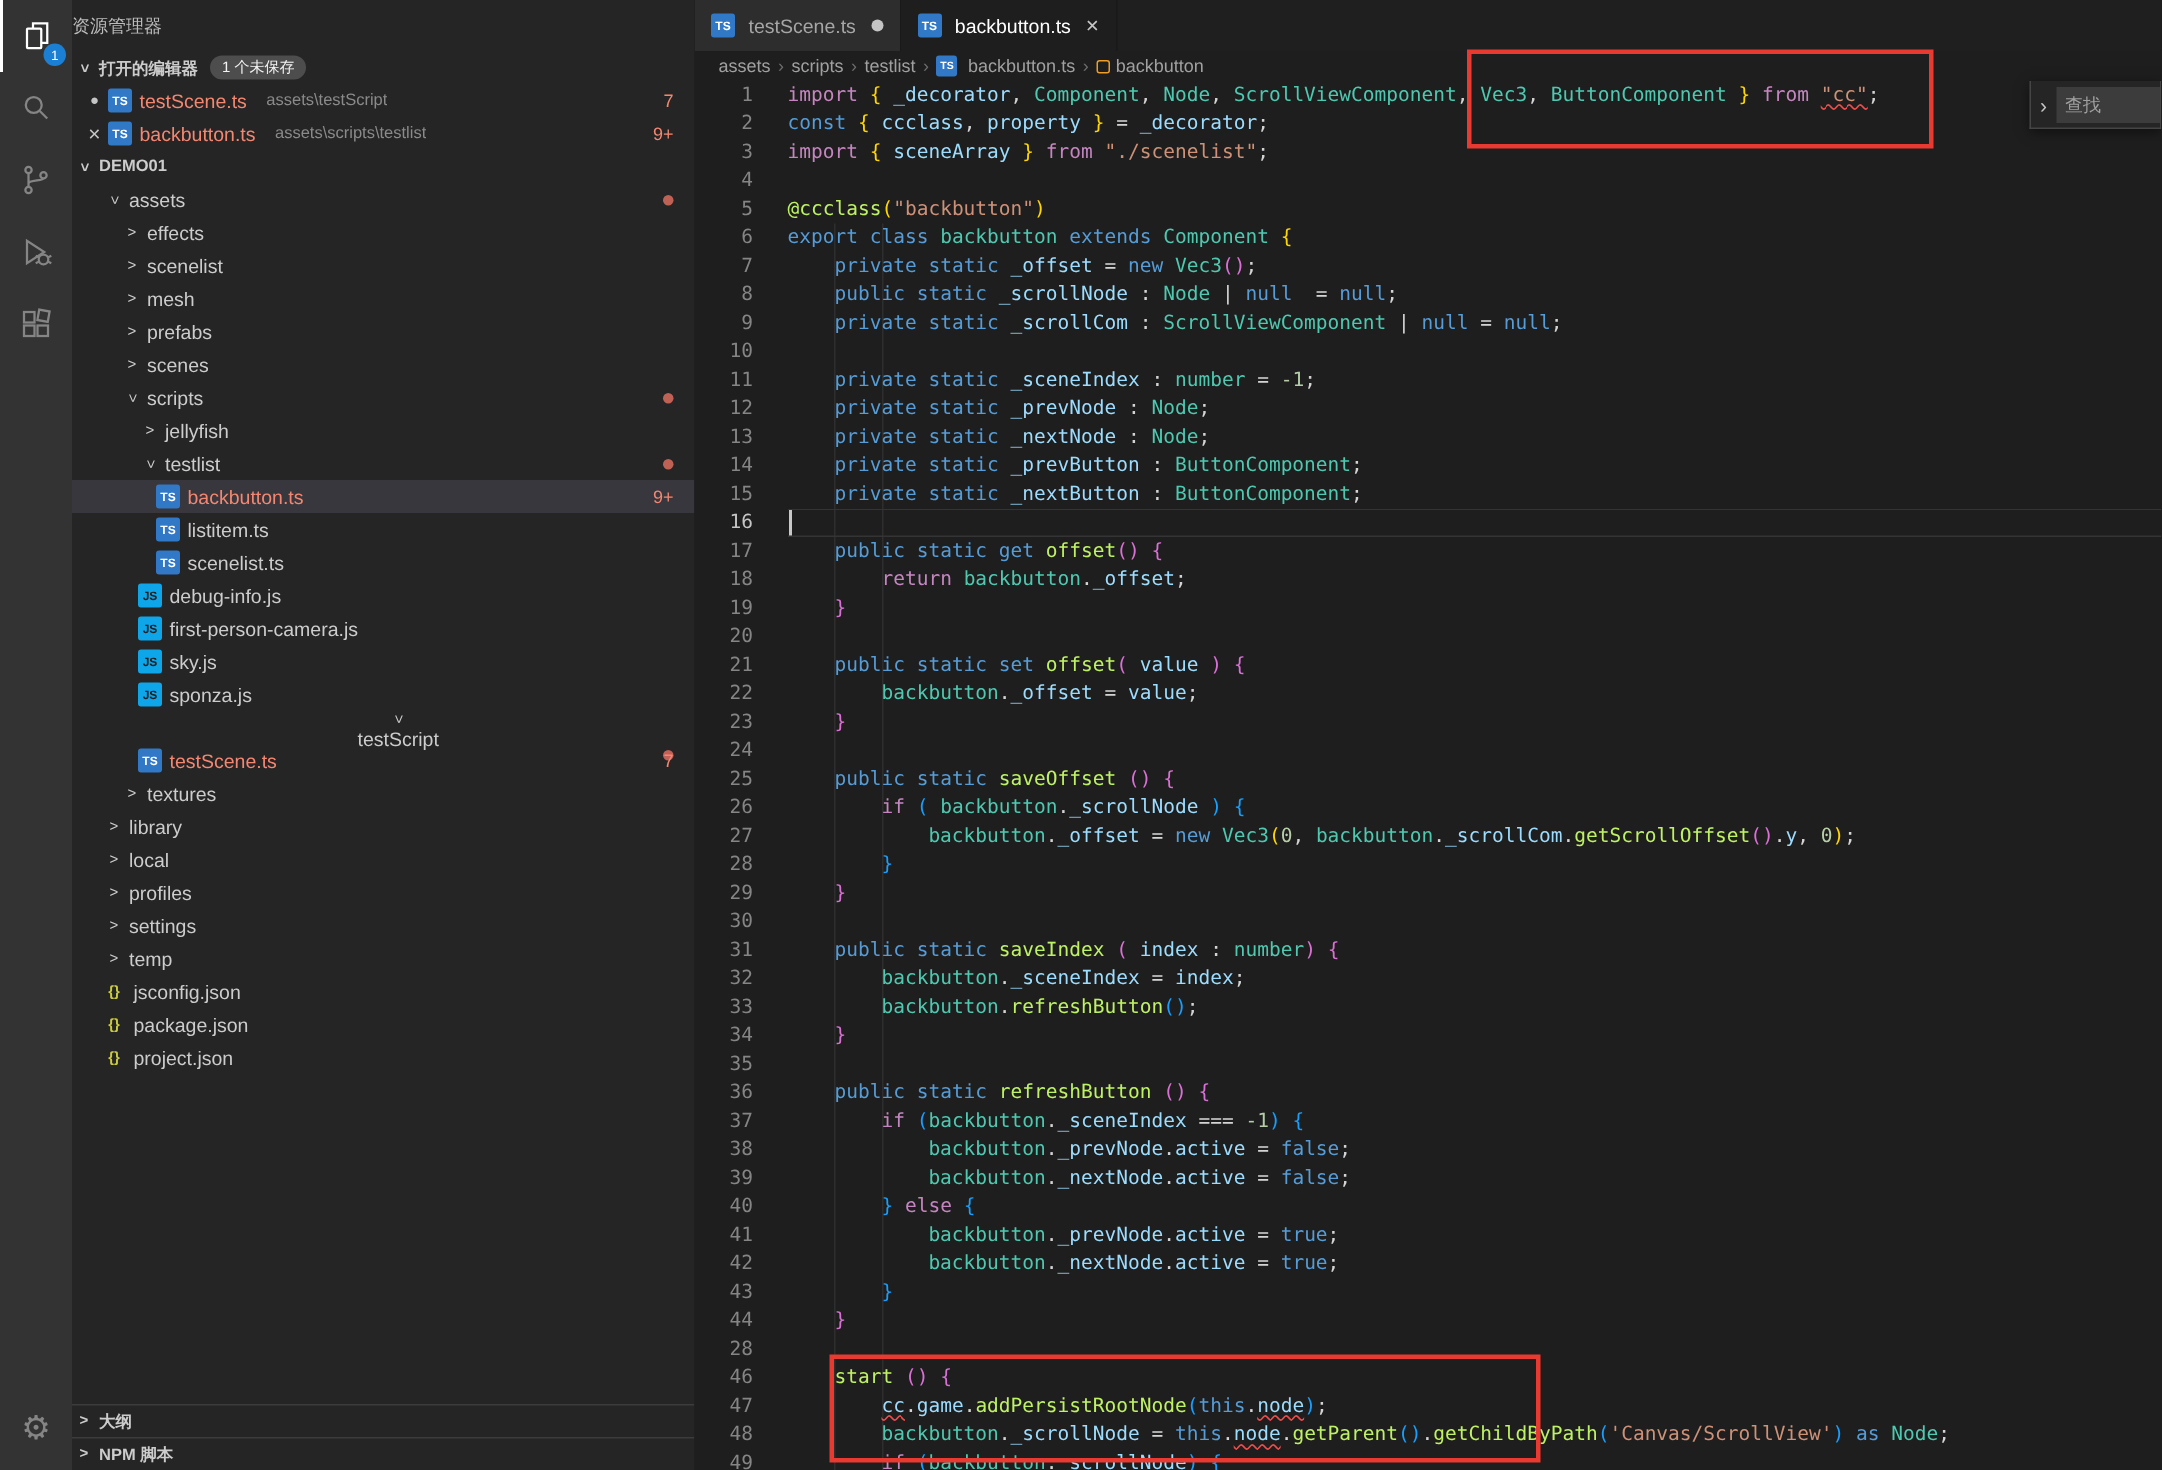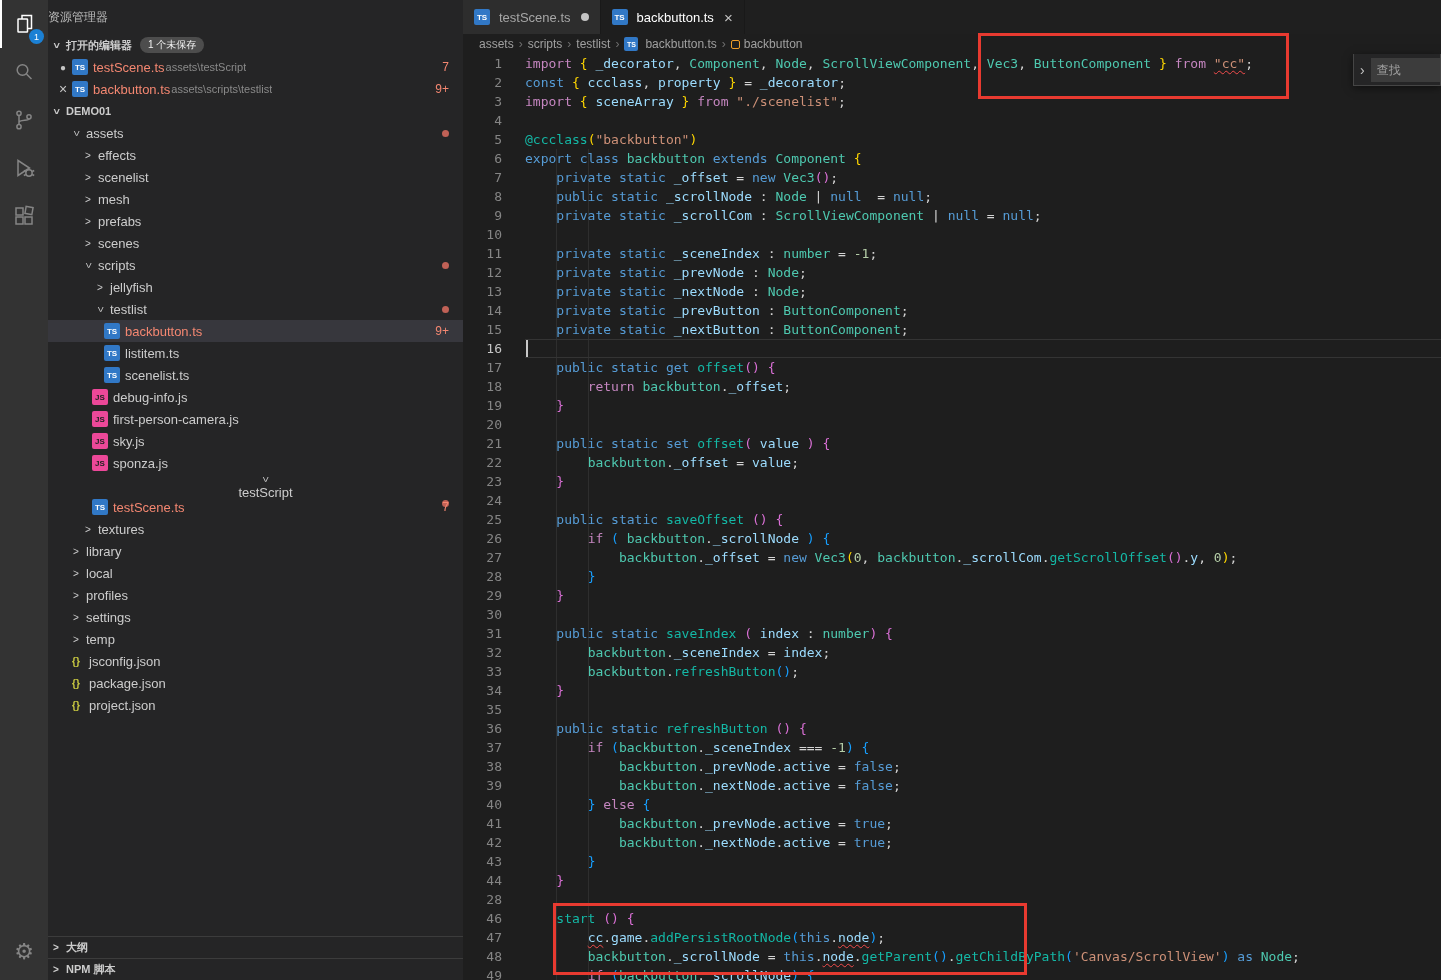--- a/index.html
+++ b/index.html
@@ -23,29 +23,29 @@
   .sec-header{height:22px;display:flex;align-items:center;font-size:11px;font-weight:bold;color:#cccccc;cursor:pointer}
   .sec-label{margin-left:2px}
   .count-badge{background:#4d4d4d;color:#f3f3f3;font-size:10px;font-weight:normal;padding:1px 8px;border-radius:9px;margin-left:8px}
   .chev{width:16px;text-align:center;font-size:10px;color:#cccccc;display:inline-block;flex-shrink:0}
   .chev.exp{transform:rotate(90deg)}
   .row{height:22px;display:flex;align-items:center;padding-right:14px;cursor:pointer;white-space:nowrap}
   .row.selected{background:#37373d}
   .oe-row{padding-left:6px}
   .oe-action{width:18px;text-align:center;color:#c5c5c5;font-size:10px;flex-shrink:0}
   .oe-action.close{font-size:14px}
-  .oe-desc{color:#8a8a8a;font-size:11px;margin-left:1px;overflow:hidden;text-overflow:ellipsis}
+  .oe-desc{color:#8a8a8a;font-size:11px;margin-left:13px;overflow:hidden;text-overflow:ellipsis}
   .tree-label{margin-left:2px}
   .tree-label.err{color:#f48771}
   .badge-err{margin-left:auto;color:#f48771;font-size:12px;flex-shrink:0}
   .dot-mod{margin-left:auto;width:7px;height:7px;border-radius:50%;background:#c06156;flex-shrink:0}
   .fico{width:16px;height:16px;border-radius:2px;display:inline-flex;align-items:center;justify-content:center;
     font-size:8px;font-weight:bold;flex-shrink:0;margin-right:3px;font-family:Liberation Sans, sans-serif}
   .fico.ts{background:#3178c6;color:#ffffff}
-  .fico.js{background:#ec4899;color:#222222}
+  .fico.js{background:#0ea5e9;color:#222222}
   .fico.json{background:transparent;color:#cbcb41;font-size:10px}
   .fico.small{width:14px;height:14px;font-size:7px}
   .bottom-sections{position:absolute;left:0;right:0;bottom:0;background:#252526}
   .bsec{border-top:1px solid #3c3c3c}
 
   
   .editor{flex:1;position:relative;background:#1e1e1e;overflow:hidden}
   .tabbar{height:34px;background:#1f1f1f;display:flex}
   .tab{display:flex;align-items:center;gap:6px;padding:0 11px;font-size:13px;background:#2d2d2d;
     color:#a6a6a6;border-right:1px solid #191919;cursor:pointer}
@@ -78,21 +78,21 @@
     font-size:12px;padding:0 6px;font-family:"Liberation Sans",sans-serif}
   .find-input::placeholder{color:#a0a0a0}
 
   
   .anno{position:absolute;border:3px solid #e83a30;z-index:30;pointer-events:none}
 </style>
 <style id="dyncss">.c-k{color:#569CD6}
 .c-c{color:#C586C0}
 .c-t{color:#4EC9B0}
 .c-v{color:#9CDCFE}
-.c-f{color:#14b8a6}
+.c-f{color:#bef264}
 .c-s{color:#CE9178}
 .c-n{color:#B5CEA8}
 .c-w{color:#D4D4D4}
 .c-b1{color:#FFD700}
 .c-b2{color:#DA70D6}
 .c-b3{color:#179FFF}
 </style>
 </head>
 <body>
 

